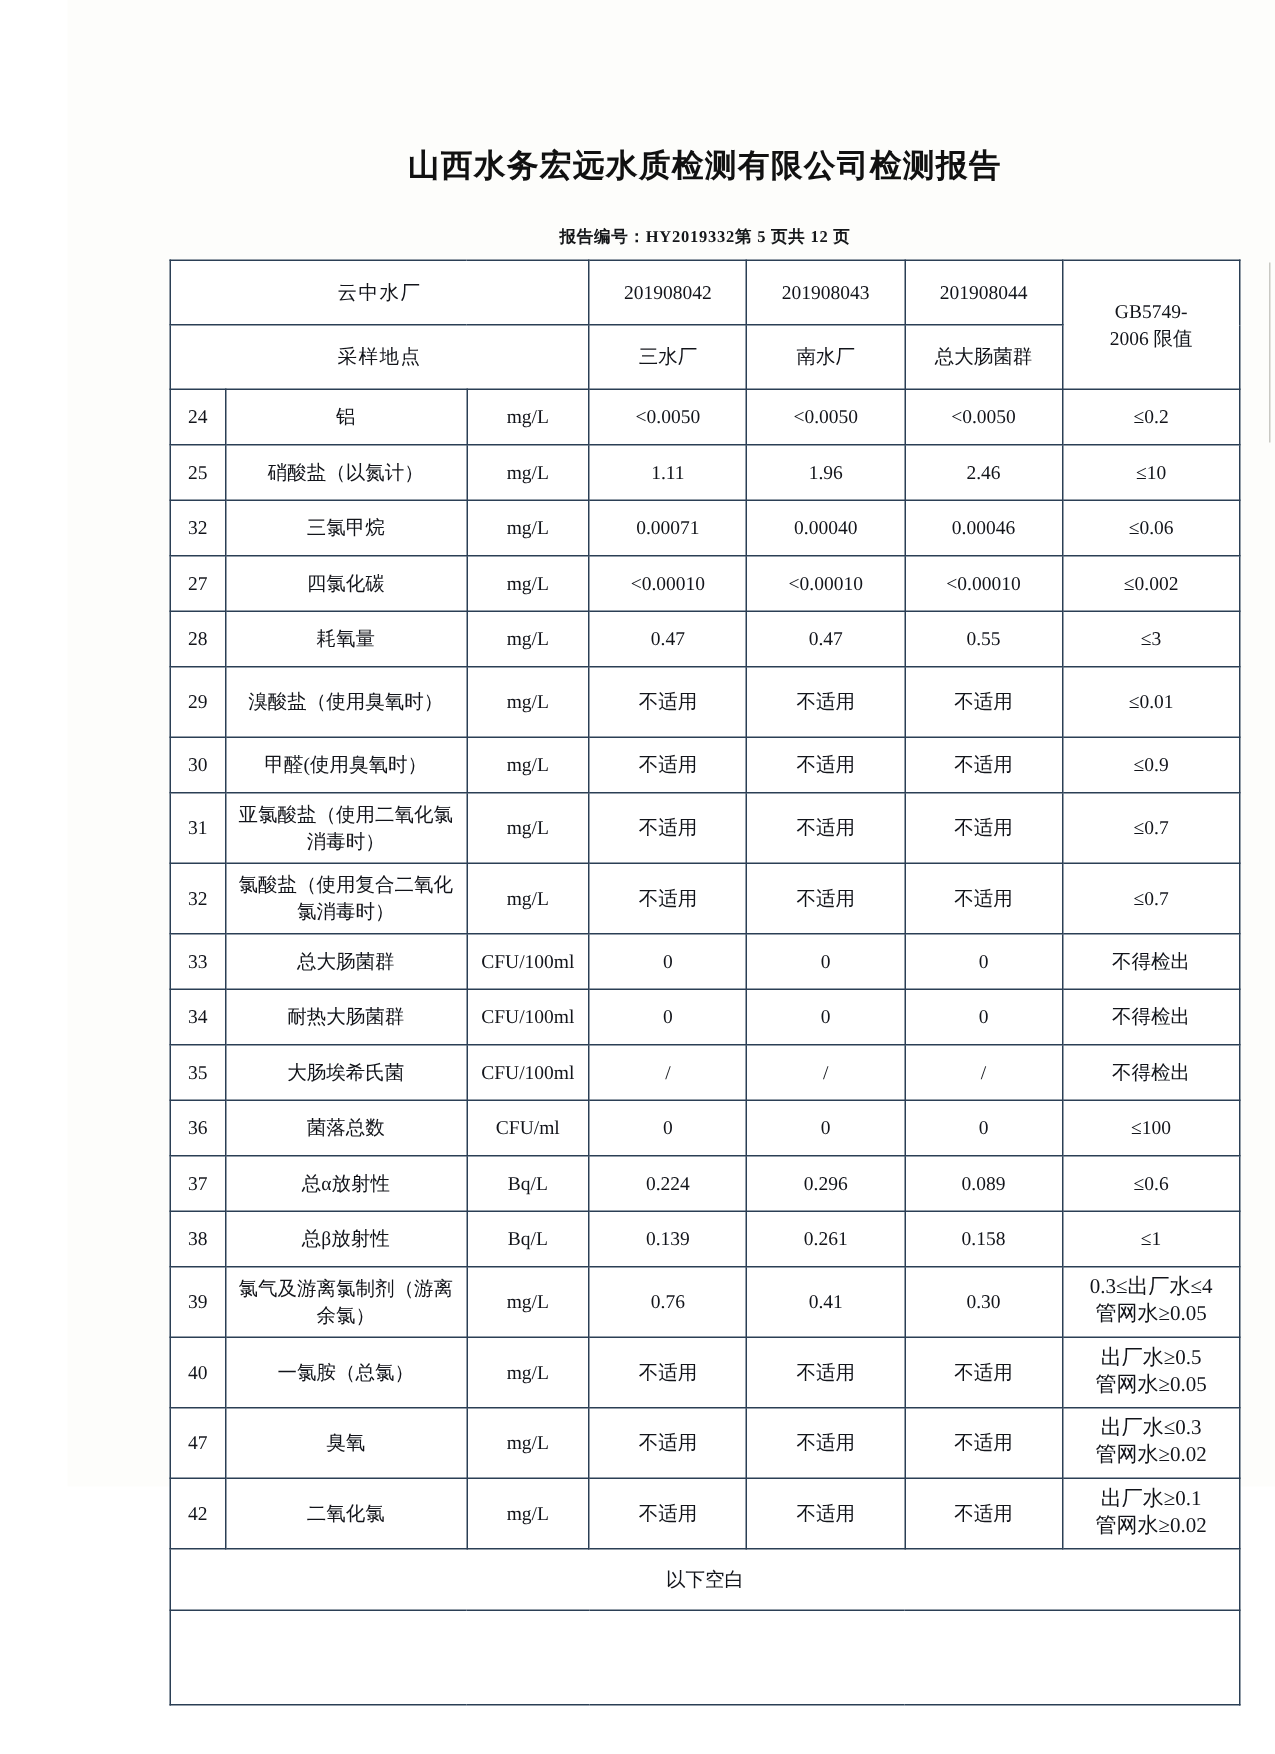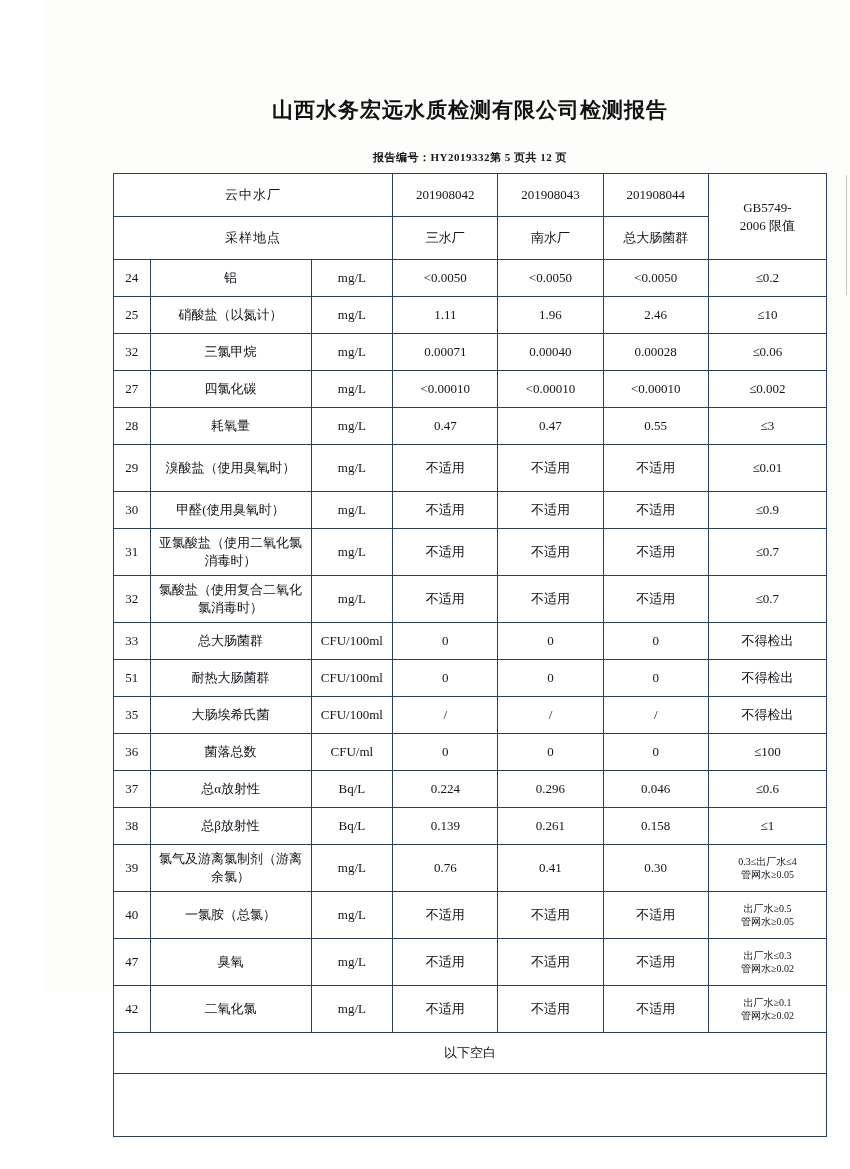--- a/index.html
+++ b/index.html
@@ -77,21 +77,21 @@
     font-family: "Liberation Serif", serif;
     font-size: 12.5px;
   }
   td.val-cell {
     font-size: 13px;
   }
   td.limit-cell {
     font-size: 13px;
   }
   td.limit-cell.small {
-    font-size: 10px;
+    font-size: 14px;
     line-height: 1.3;
   }
   tr.r-tall td { height: 42px; text-align: center; }
   tr.r-std td  { height: 32px; }
   tr.r-head td { height: 38px; }
   .blank-row td {
     height: 36px;
     text-align: left;
     padding-left: 10px;
     font-size: 13px;
@@ -181,21 +181,21 @@
           <td class="val-cell">1.96</td>
           <td class="val-cell">2.46</td>
           <td class="limit-cell">≤10</td>
         </tr>
         <tr class="r-std">
           <td class="no-cell">32</td>
           <td class="item-cell">三氯甲烷</td>
           <td class="unit-cell">mg/L</td>
           <td class="val-cell">0.00071</td>
           <td class="val-cell">0.00040</td>
-          <td class="val-cell">0.00028</td>
+          <td class="val-cell">0.00046</td>
           <td class="limit-cell">≤0.06</td>
         </tr>
         <tr class="r-std">
           <td class="no-cell">27</td>
           <td class="item-cell">四氯化碳</td>
           <td class="unit-cell">mg/L</td>
           <td class="val-cell">&lt;0.00010</td>
           <td class="val-cell">&lt;0.00010</td>
           <td class="val-cell">&lt;0.00010</td>
           <td class="limit-cell">≤0.002</td>
@@ -248,21 +248,21 @@
         <tr class="r-std">
           <td class="no-cell">33</td>
           <td class="item-cell">总大肠菌群</td>
           <td class="unit-cell">CFU/100ml</td>
           <td class="val-cell">0</td>
           <td class="val-cell">0</td>
           <td class="val-cell">0</td>
           <td class="limit-cell">不得检出</td>
         </tr>
         <tr class="r-std">
-          <td class="no-cell">51</td>
+          <td class="no-cell">34</td>
           <td class="item-cell">耐热大肠菌群</td>
           <td class="unit-cell">CFU/100ml</td>
           <td class="val-cell">0</td>
           <td class="val-cell">0</td>
           <td class="val-cell">0</td>
           <td class="limit-cell">不得检出</td>
         </tr>
         <tr class="r-std">
           <td class="no-cell">35</td>
           <td class="item-cell">大肠埃希氏菌</td>
@@ -280,21 +280,21 @@
           <td class="val-cell">0</td>
           <td class="val-cell">0</td>
           <td class="limit-cell">≤100</td>
         </tr>
         <tr class="r-std">
           <td class="no-cell">37</td>
           <td class="item-cell">总α放射性</td>
           <td class="unit-cell">Bq/L</td>
           <td class="val-cell">0.224</td>
           <td class="val-cell">0.296</td>
-          <td class="val-cell">0.046</td>
+          <td class="val-cell">0.089</td>
           <td class="limit-cell">≤0.6</td>
         </tr>
         <tr class="r-std">
           <td class="no-cell">38</td>
           <td class="item-cell">总β放射性</td>
           <td class="unit-cell">Bq/L</td>
           <td class="val-cell">0.139</td>
           <td class="val-cell">0.261</td>
           <td class="val-cell">0.158</td>
           <td class="limit-cell">≤1</td>

